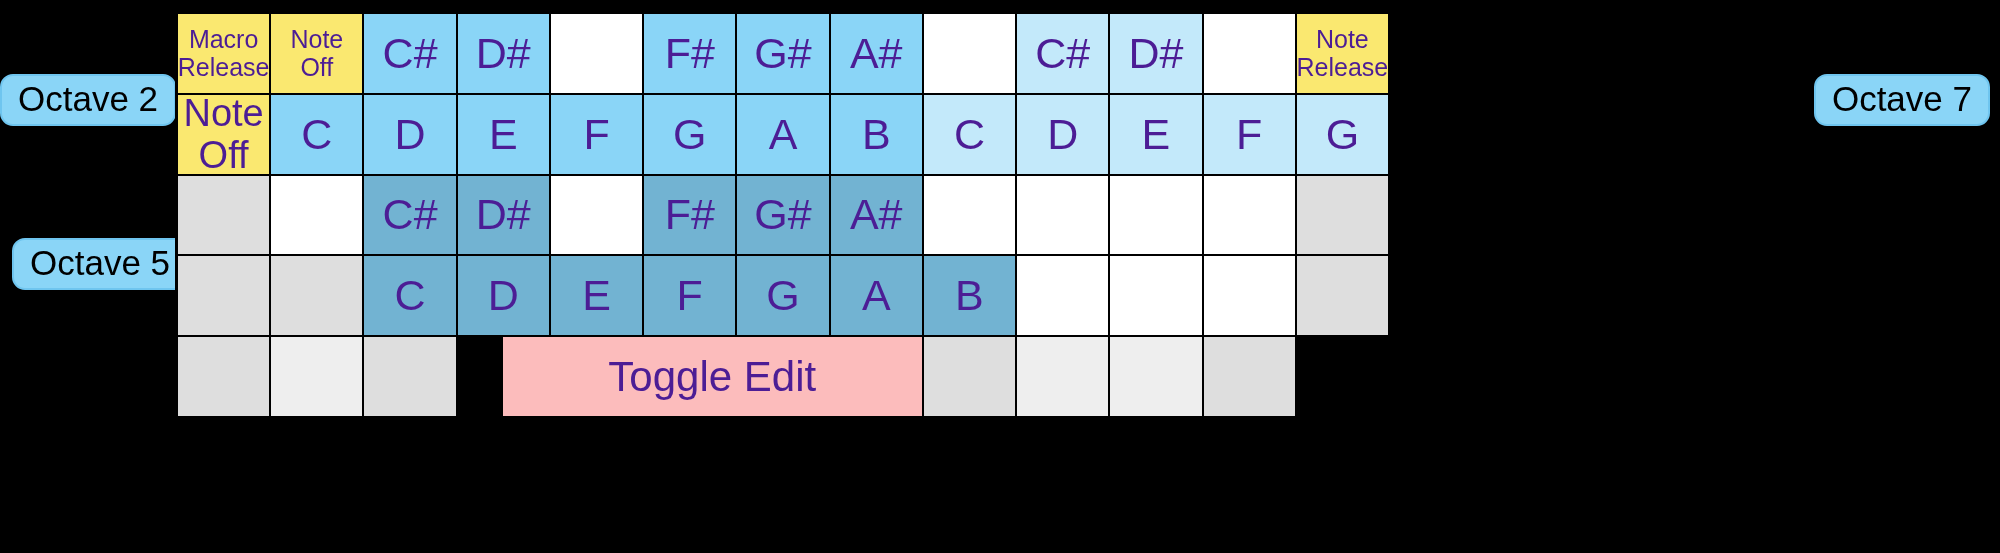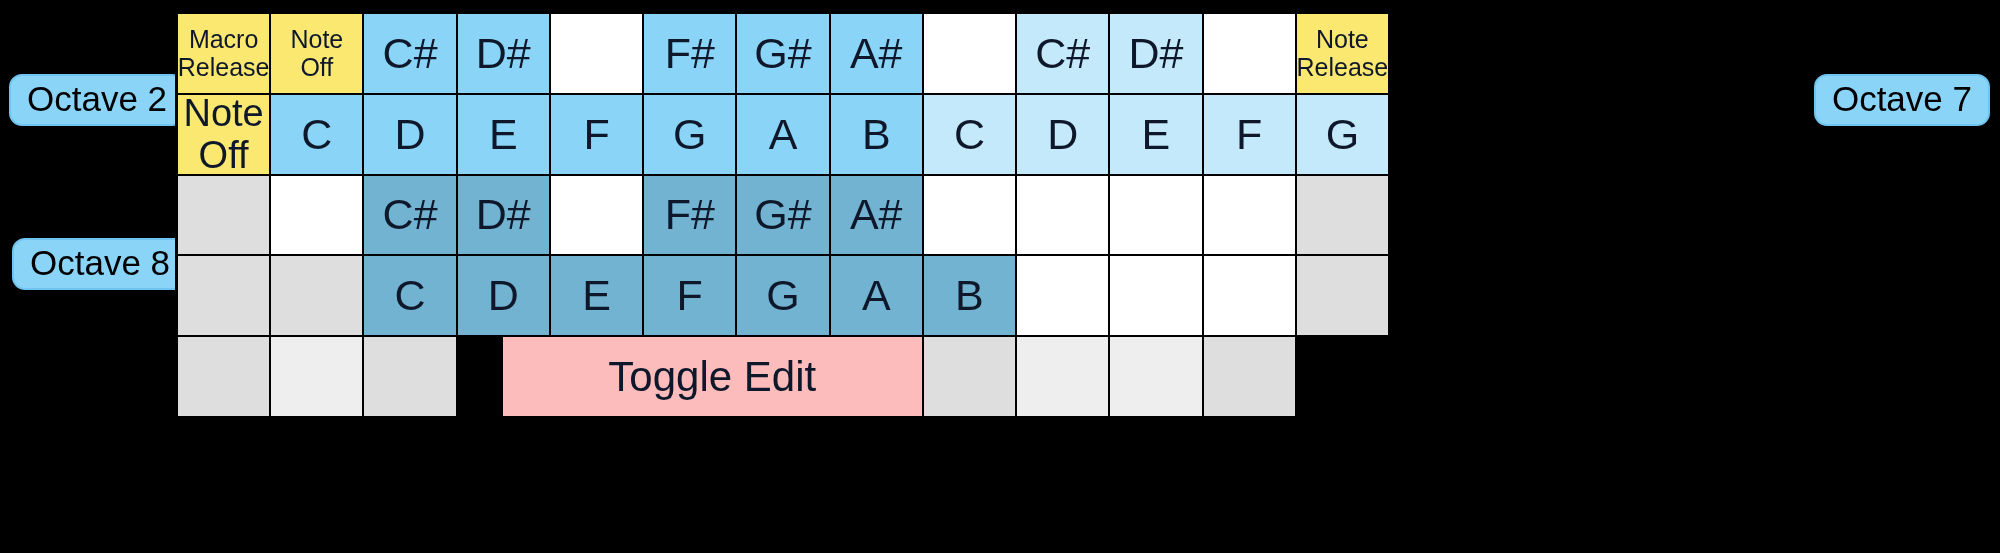--- a/index.html
+++ b/index.html
@@ -6,21 +6,21 @@
   body{width:2000px;height:553px;overflow:hidden;font-family:"Liberation Sans",sans-serif;}
   #stage{position:relative;width:2000px;height:553px;background:#000;}
 
   
   #grid{position:absolute;left:175px;top:11px;width:1216px;height:408px;
         display:grid;grid-template-columns:repeat(13,1fr);grid-template-rows:repeat(5,1fr);
         background:#000;border:2px solid #000;box-sizing:border-box;}
 
   .cell{position:relative;border:1.6px solid #000;box-sizing:border-box;
         display:flex;align-items:center;justify-content:center;text-align:center;
-        color:#0f172a;line-height:1.0;overflow:hidden;}
+        color:#4c1d95;line-height:1.0;overflow:hidden;}
 
   
   .f-white   {background:#ffffff;}
   .f-yellow  {background:#fae870;}
   .f-blue    {background:#8ad5f7;}
   .f-blue-lt {background:#c3e9fa;}
   .f-steel   {background:#72b3d2;}
   .f-gray    {background:#dedede;}
   .f-gray-lt {background:#eeeeee;}
   .f-pink    {background:#fcbcbc;}
@@ -30,31 +30,31 @@
   .t-mid  {font-size:38px;}
   .t-small{font-size:25px;}
   .t-toggle{font-size:42px;}
 
   .two-line{white-space:pre-line;line-height:1.12;}
 
   
   .octag{position:absolute;background:#8ad5f7;border:2.5px solid #6fc5ef;
          border-radius:13px;color:#000;font-size:35px;padding:5px 16px 8px 16px;
          white-space:nowrap;line-height:1;}
-  #oct2{left:9px;top:74px;}
+  #oct2{left:0;top:74px;}
   #oct1{left:12px;top:238px;}
   #oct3{right:10px;top:74px;}
 </style>
 </head>
 <body>
 
 <div id="stage">
 
   <div class="octag" id="oct2">Octave 2</div>
-  <div class="octag" id="oct1">Octave 8</div>
+  <div class="octag" id="oct1">Octave 5</div>
   <div class="octag" id="oct3">Octave 7</div>
 
   <div id="grid">
       <div class="cell f-yellow t-small two-line"><span>Macro
 Release</span></div>
       <div class="cell f-yellow t-small two-line"><span>Note
 Off</span></div>
       <div class="cell f-blue t-big">
         <span>C#</span>
       </div>

